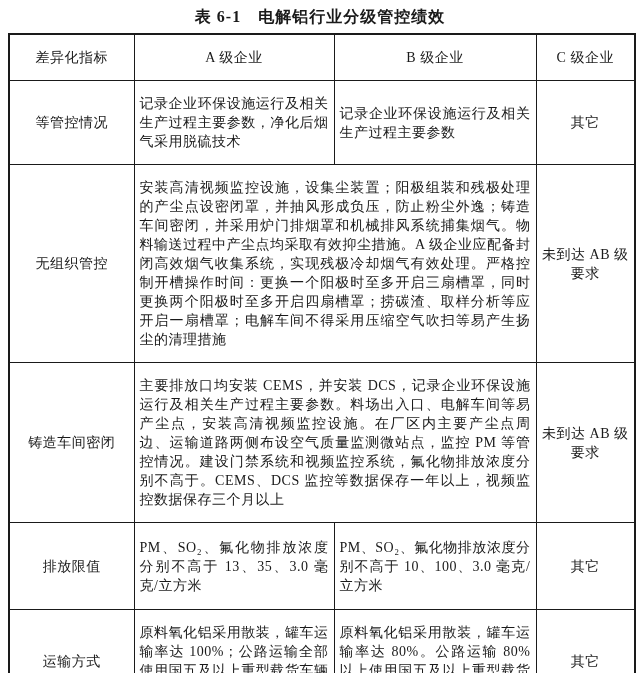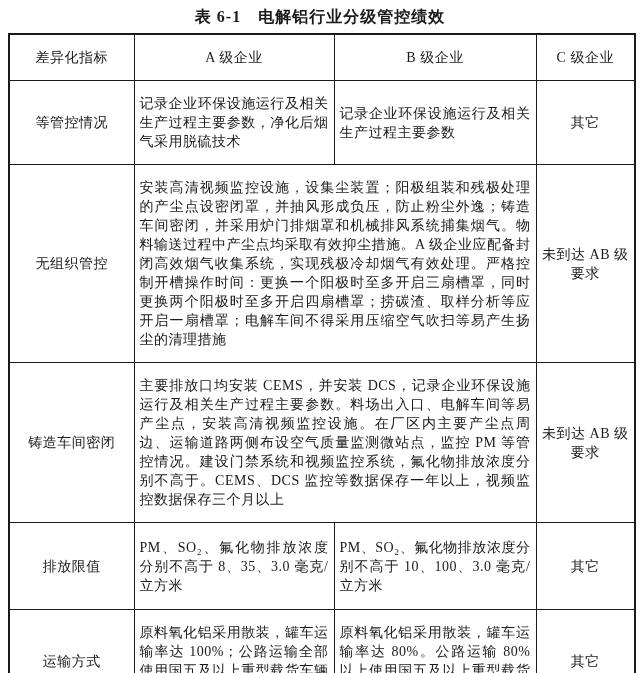--- a/index.html
+++ b/index.html
@@ -90,21 +90,21 @@
     </tr>
 
     <tr class="h-r4">
       <td class="center">铸造车间密闭</td>
       <td class="text" colspan="2">主要排放口均安装 CEMS，并安装 DCS，记录企业环保设施运行及相关生产过程主要参数。料场出入口、电解车间等易产尘点，安装高清视频监控设施。在厂区内主要产尘点周边、运输道路两侧布设空气质量监测微站点，监控 PM 等管控情况。建设门禁系统和视频监控系统，氟化物排放浓度分别不高于。CEMS、DCS 监控等数据保存一年以上，视频监控数据保存三个月以上</td>
       <td class="center">未到达 AB 级要求</td>
     </tr>
 
     <tr class="h-r5">
       <td class="center">排放限值</td>
-      <td class="text">PM、SO₂、氟化物排放浓度分别不高于 8、35、3.0 毫克/立方米</td>
+      <td class="text">PM、SO₂、氟化物排放浓度分别不高于 13、35、3.0 毫克/立方米</td>
       <td class="text">PM、SO₂、氟化物排放浓度分别不高于 10、100、3.0 毫克/立方米</td>
       <td class="center">其它</td>
     </tr>
 
     <tr class="h-r6">
       <td class="center">运输方式</td>
       <td class="text">原料氧化铝采用散装，罐车运输率达 100%；公路运输全部使用国五及以上重型载货车辆（含燃气）运输</td>
       <td class="text">原料氧化铝采用散装，罐车运输率达 80%。公路运输 80%以上使用国五及以上重型载货车辆（含燃气）运输</td>
       <td class="center">其它</td>
     </tr>

